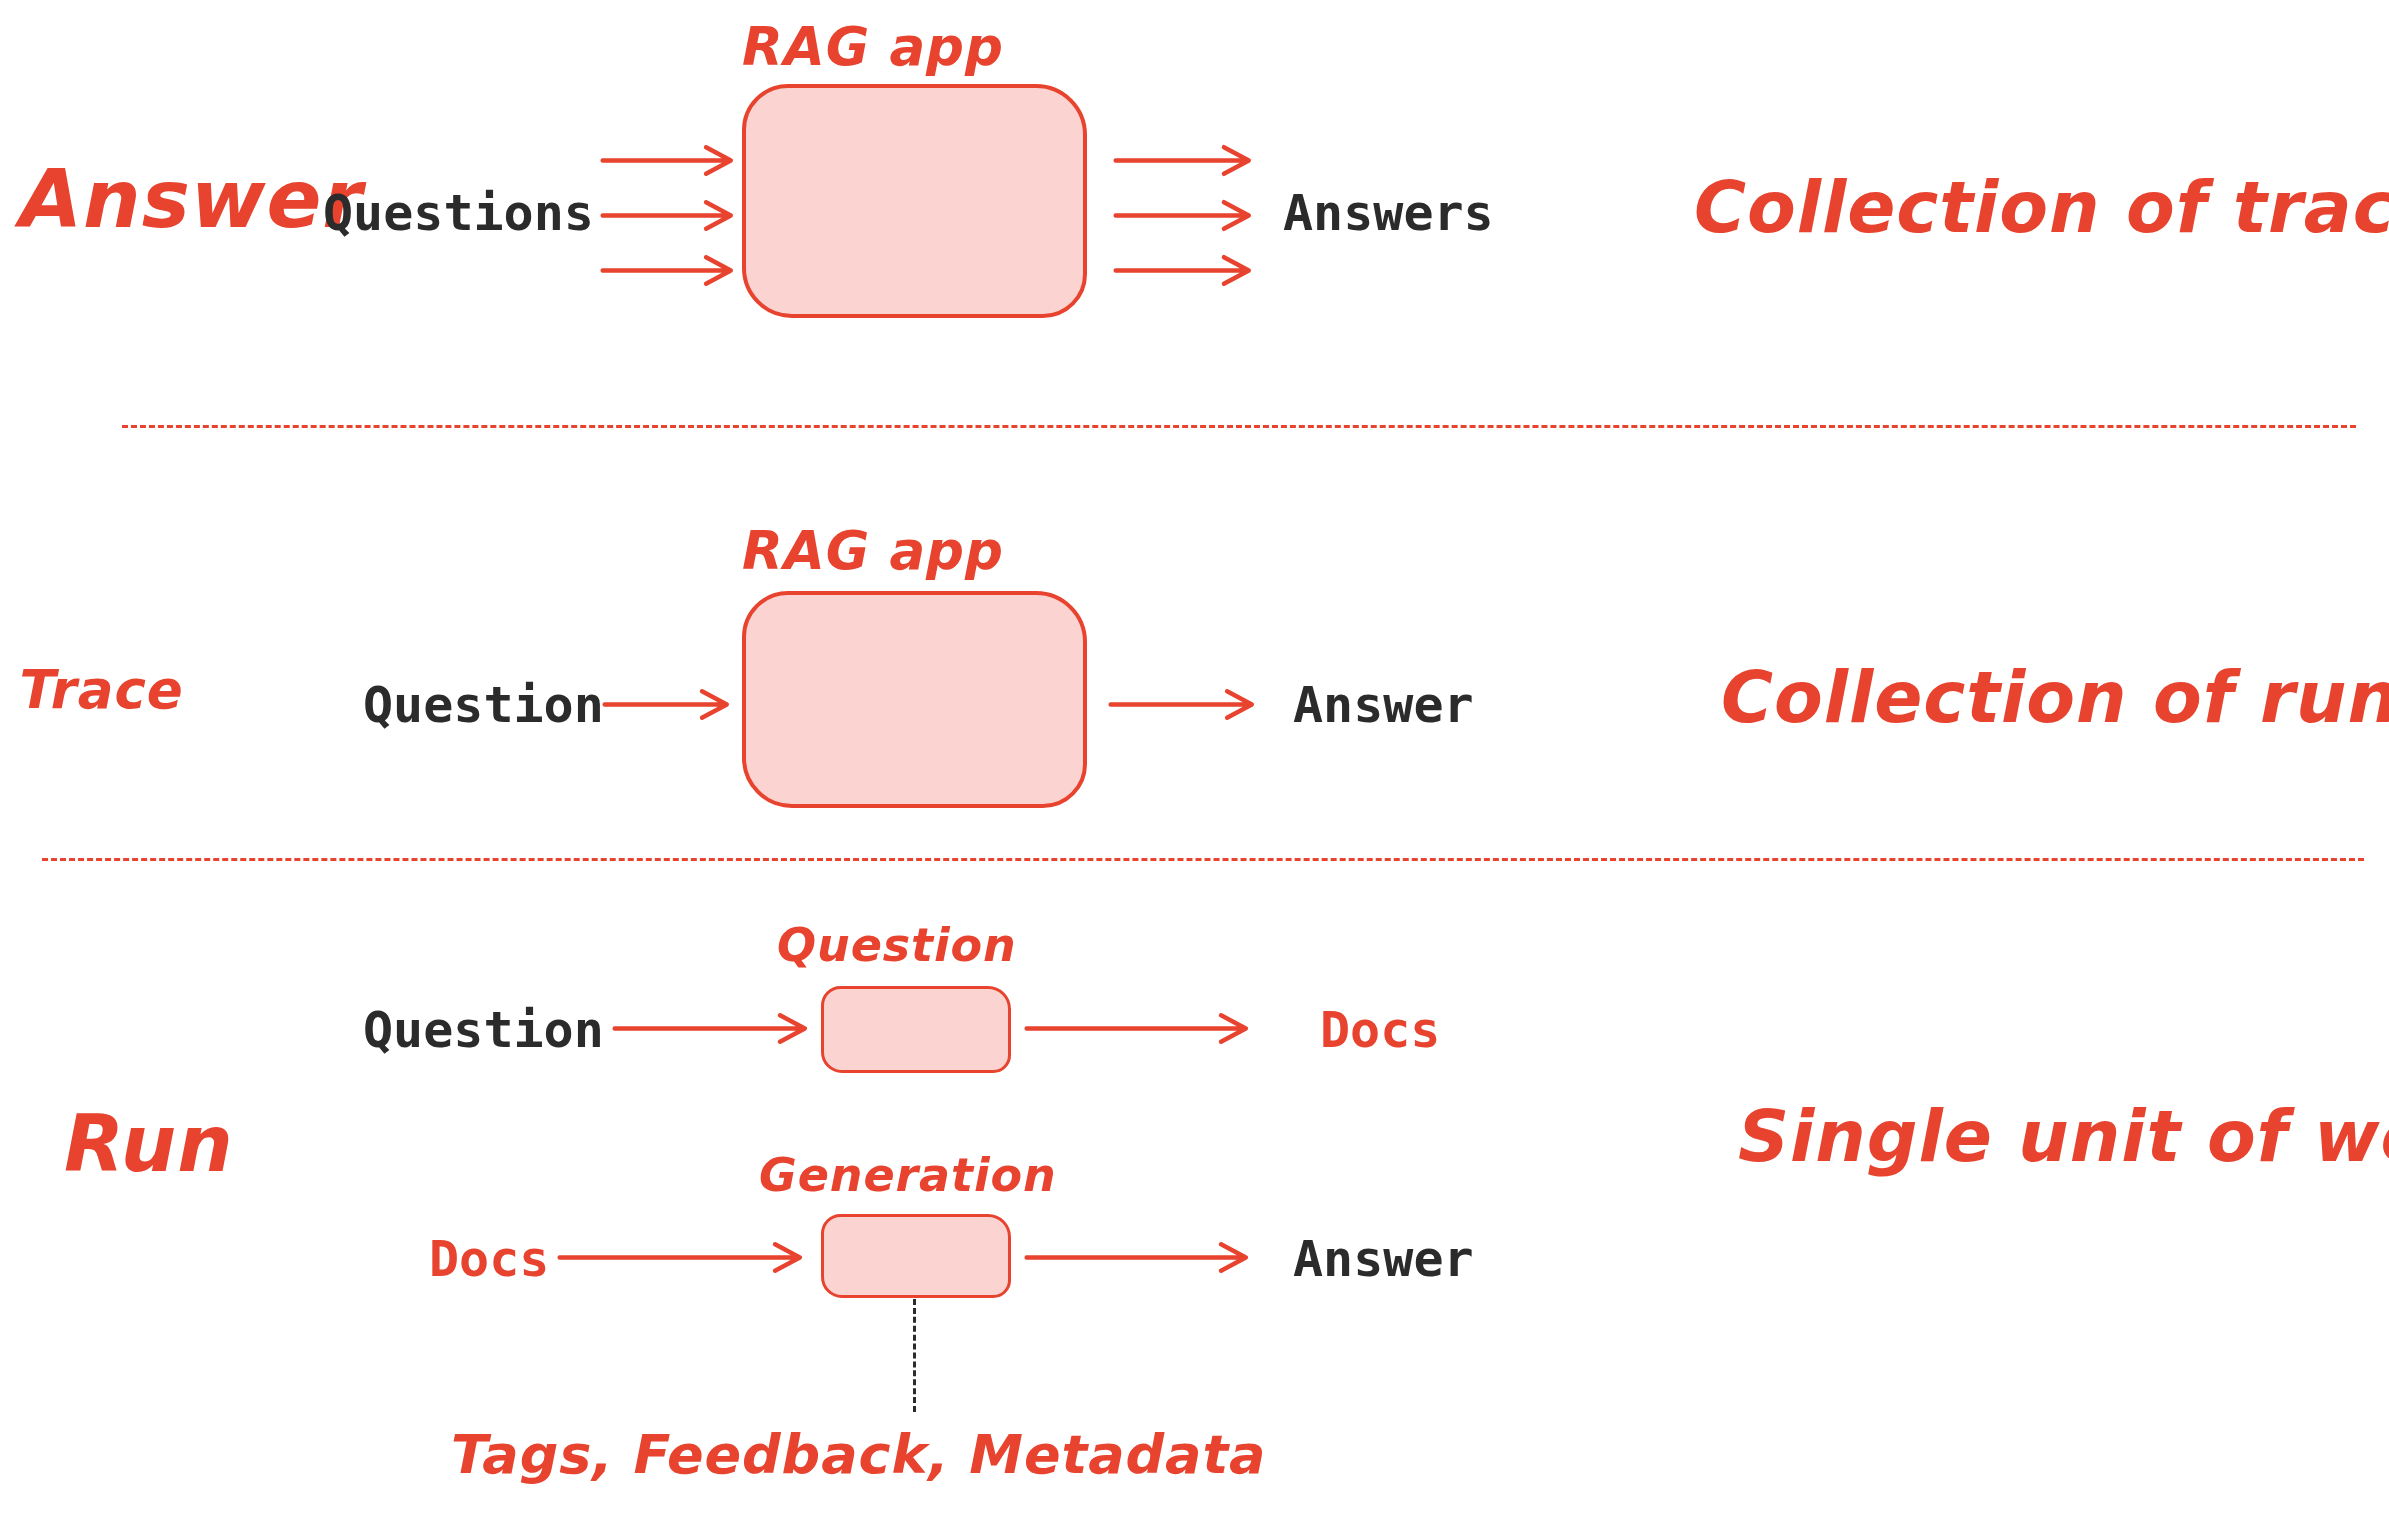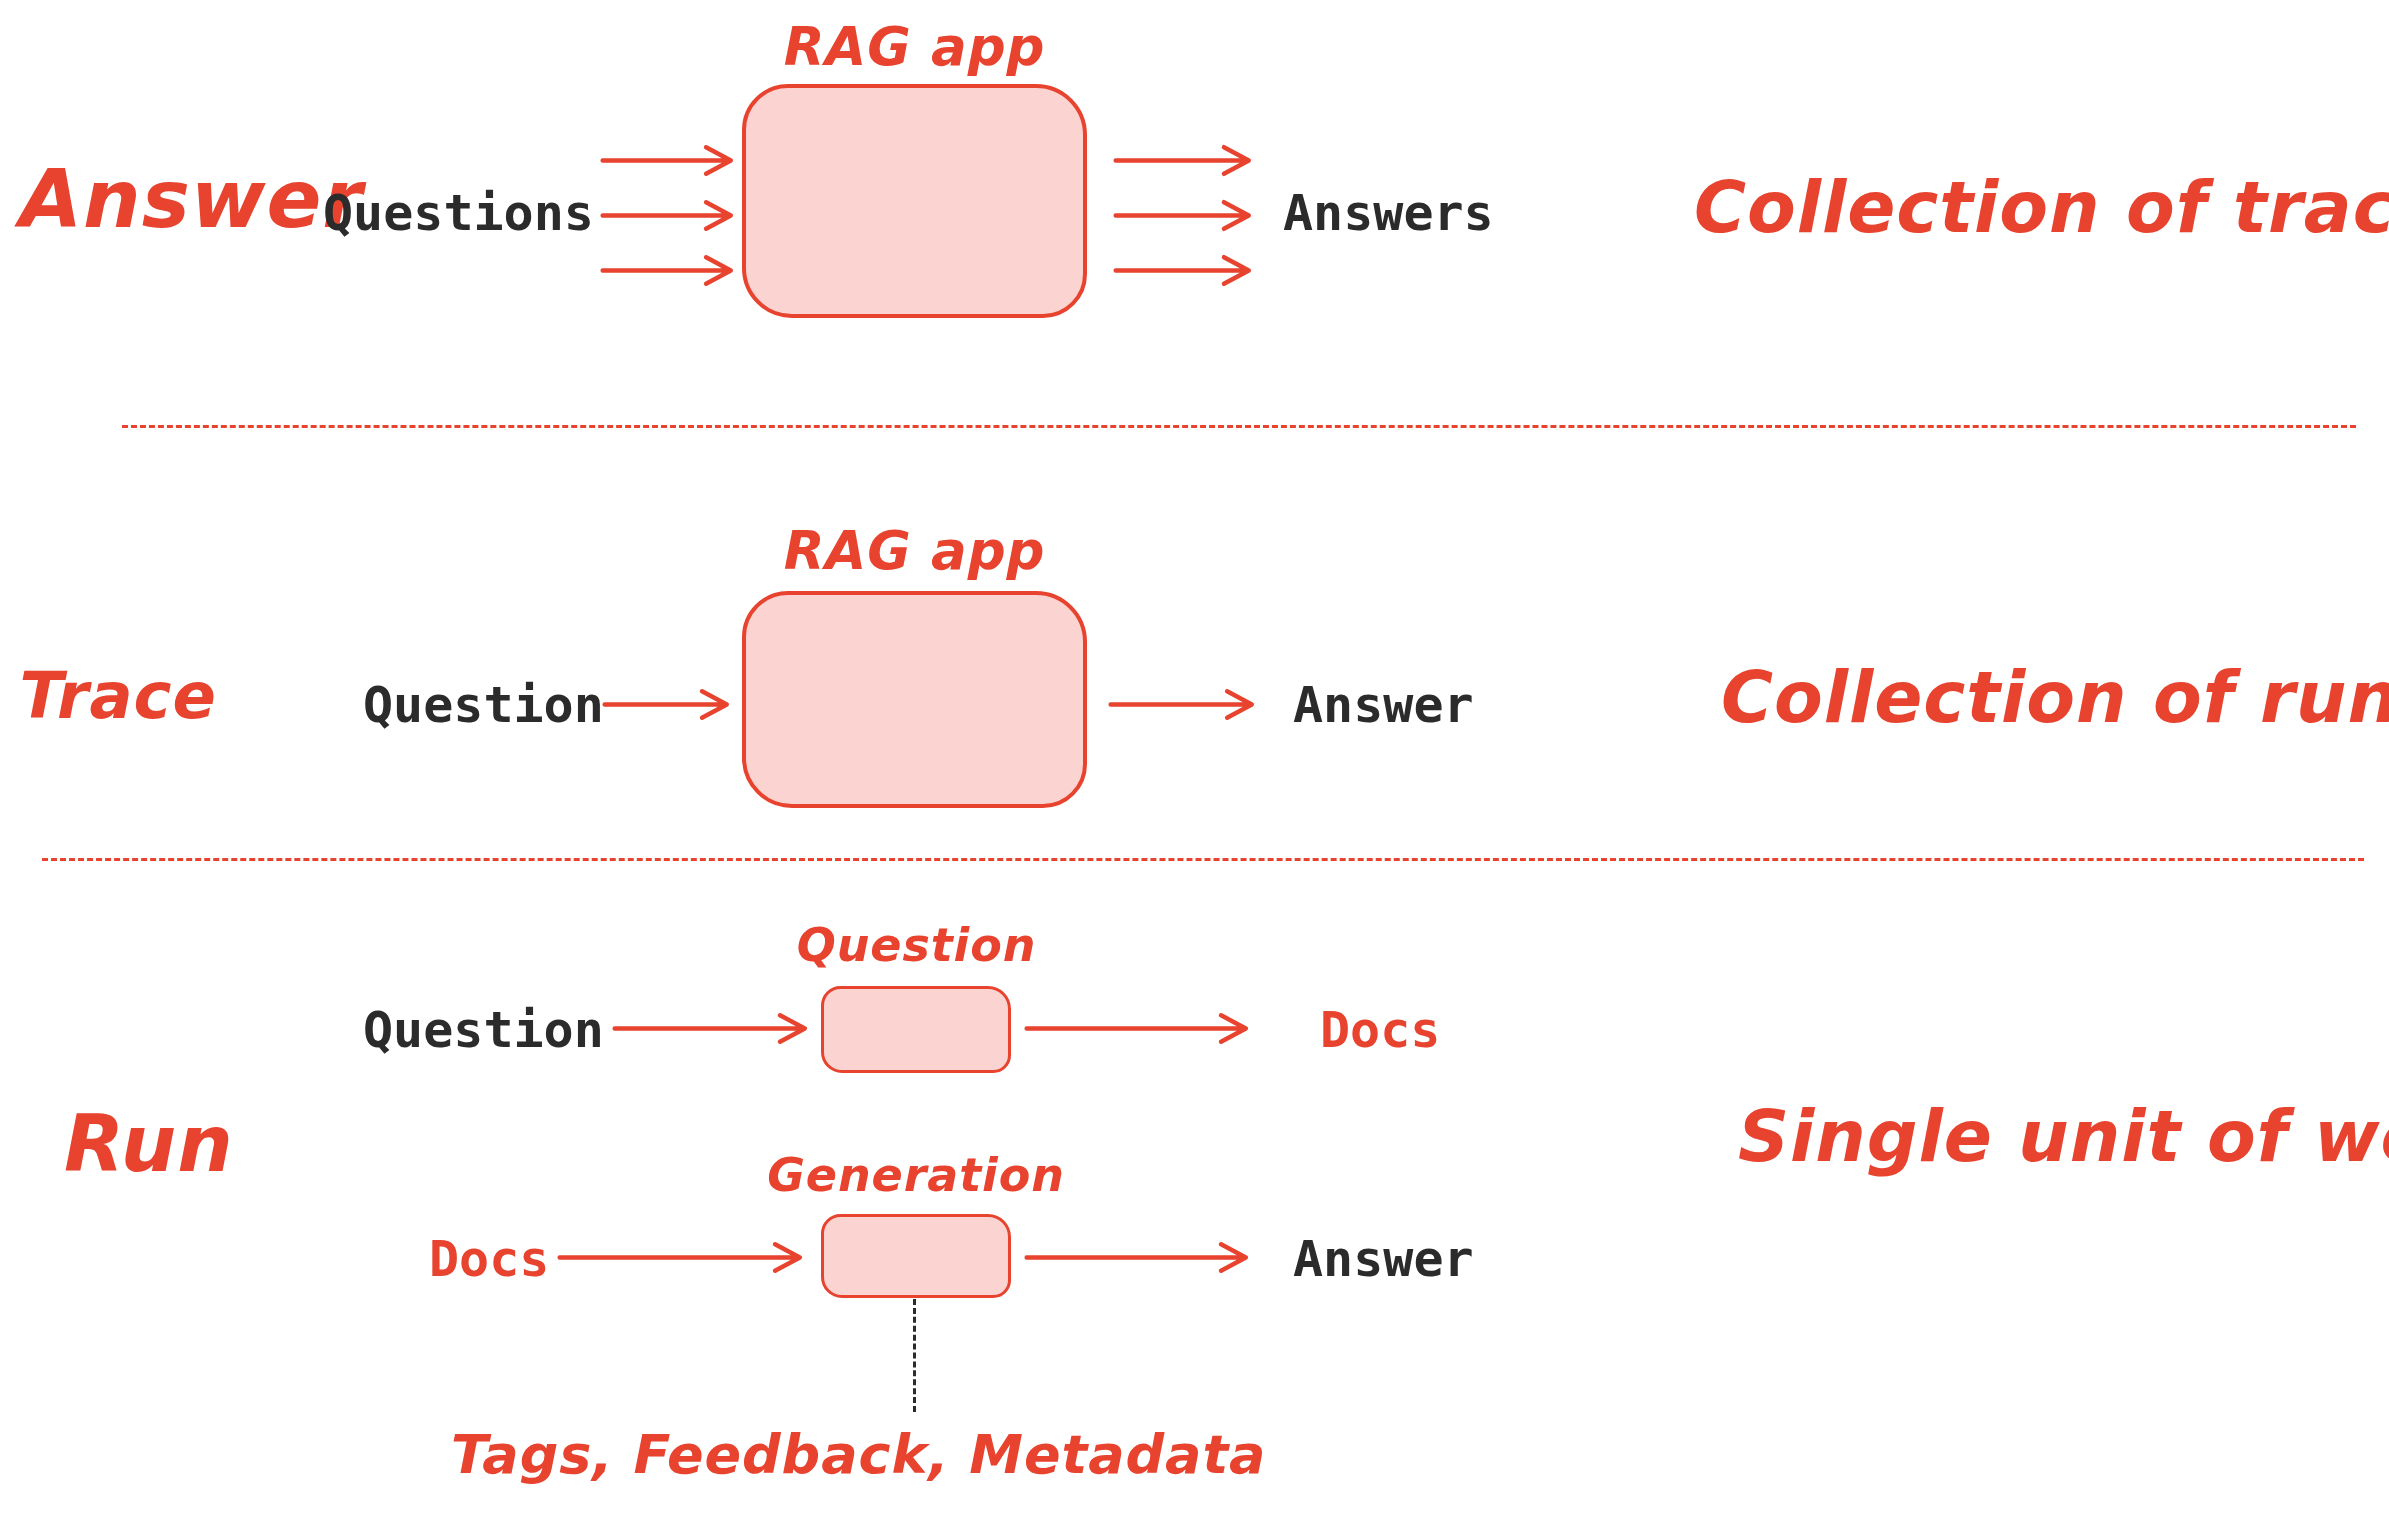--- a/index.html
+++ b/index.html
@@ -33,21 +33,21 @@
     white-space: nowrap;
   }
   .mono.red { color: var(--red); text-align: right; }
   .box {
     position: absolute;
     background: var(--pink-fill);
     border: 4.4px solid var(--red);
   }
   .box.big { border-radius: 46px 51px 44px 50px; }
   .box.small { border-radius: 19.5px 23px 17.7px 21px; border-width: 3.5px; }
-  .box-label { text-align: center; }
+  .box-label { }
   svg.arrow { position: absolute; overflow: visible; }
   svg.arrow path {
     stroke: var(--red);
     stroke-width: 5;
     fill: none;
     stroke-linecap: round;
     stroke-linejoin: round;
   }
   .divider {
     position: absolute;
@@ -94,21 +94,21 @@
   </svg>
 
   <div class="abs mono" style="left:1283px; top:184px; font-size:50px;">Answers</div>
 
   <div class="abs hand" style="left:1694px; top:166px; font-size:71px;">Collection of traces</div>
 
   <div class="divider" style="left:122px; top:425px; width:2234px;"></div>
 
   <div class="abs hand box-label" style="left:742px; top:520px; width:345px; font-size:53px;">RAG app</div>
 
-  <div class="abs hand" style="left:19.5px; top:659px; font-size:64px;">Trace</div>
+  <div class="abs hand" style="left:19.5px; top:659px; font-size:53px;">Trace</div>
 
   <div class="abs mono" style="left:363px; top:676px; font-size:50px;">Question</div>
 
   <svg class="arrow" style="left:602px; top:684px;" width="131" height="41" viewBox="0 0 148 46">
     <path d="M3,23 H138 M113,8 L141,23 L113,38"></path>
   </svg>
 
   <div class="box big" style="left:742px; top:591px; width:345px; height:217px;"></div>
 
   <svg class="arrow" style="left:1108px; top:684px;" width="150" height="41" viewBox="0 0 170 46">

